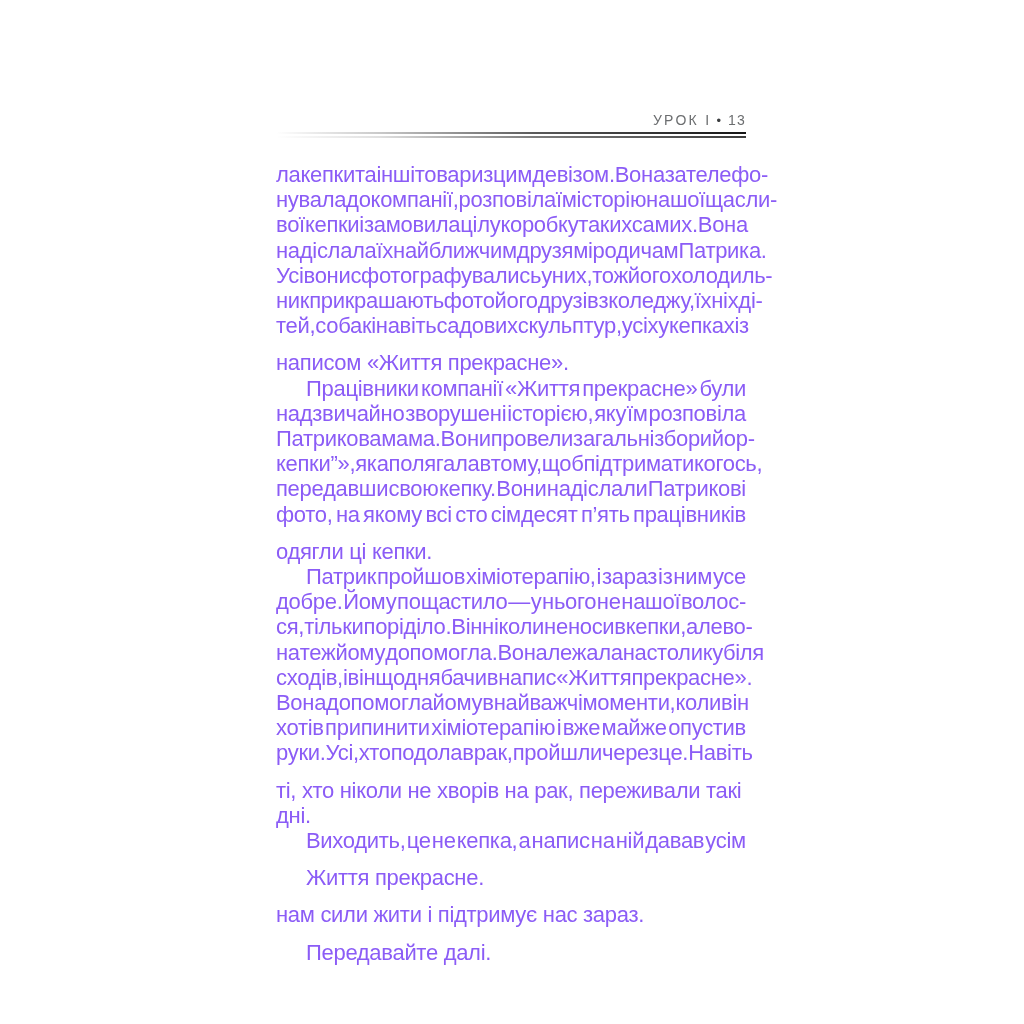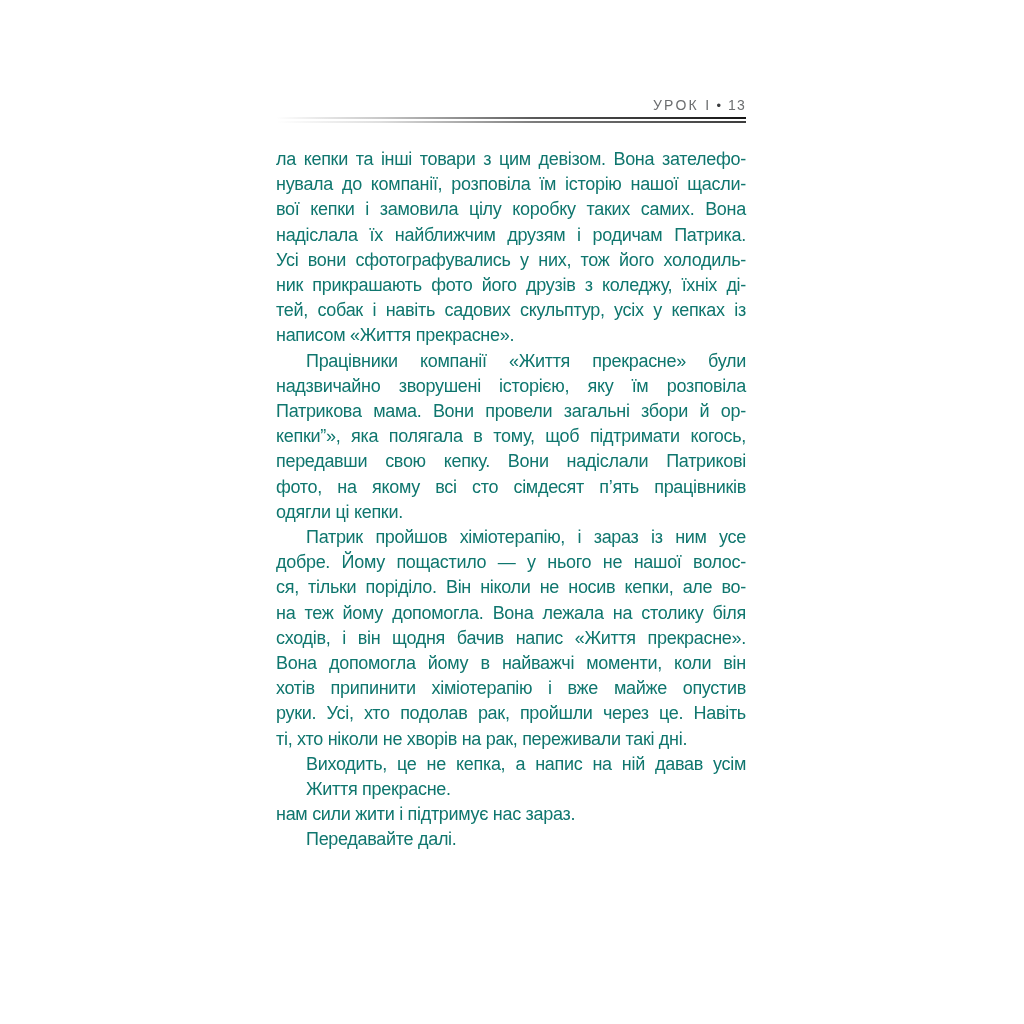--- a/index.html
+++ b/index.html
@@ -23,20 +23,21 @@
   }
   
   .running-head {
     display: flex;
     justify-content: flex-end;
     align-items: center;
     height: 14px;
     font-size: 14px;
     color: #6b6d6f;
     padding-bottom: 5px;
+    margin-top: 15px;
   }
   .running-head .lesson {
     letter-spacing: 2.3px;
   }
   .running-head .sep {
     color: #3b3d3f;
     font-size: 13px;
     margin: 0 7px 0 5px;
   }
   .running-head .pagenum {
@@ -59,33 +60,34 @@
     height: 2px;
     background: linear-gradient(to right,
       rgba(160,160,160,0) 0%,
       rgba(150,150,150,0.30) 22%,
       #7d7d7d 55%,
       #3c3c3c 100%);
   }
   
   .page-body {
     margin-top: 24px;
-    font-size: 18px;
+    font-size: 22px;
     line-height: 25.2px;
     letter-spacing: -0.3px;
-    color: #0f766e;
+    color: #8b5cf6;
   }
   .line {
     display: flex;
     justify-content: space-between;
     white-space: nowrap;
   }
   .line.last {
     display: block;
     white-space: normal;
+    margin-top: 12px;
   }
   .line.indent {
     padding-left: 30px;
   }
 </style>
 </head>
 <body>
 
 <div class="page">
   <div class="column">

